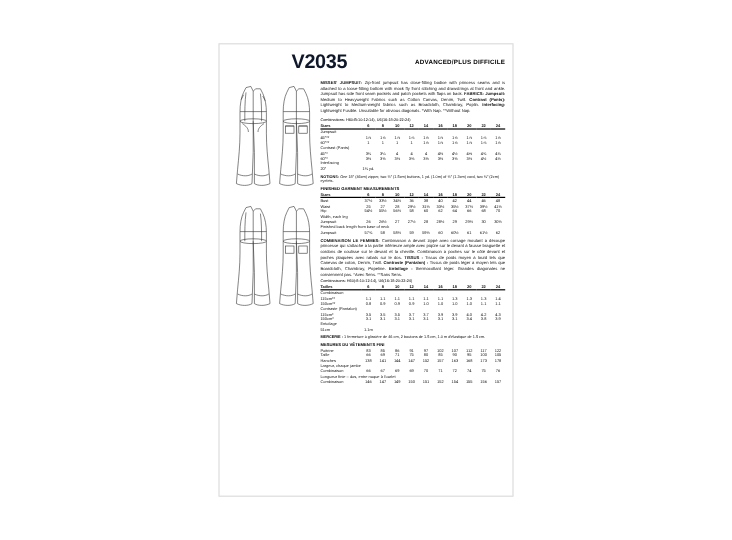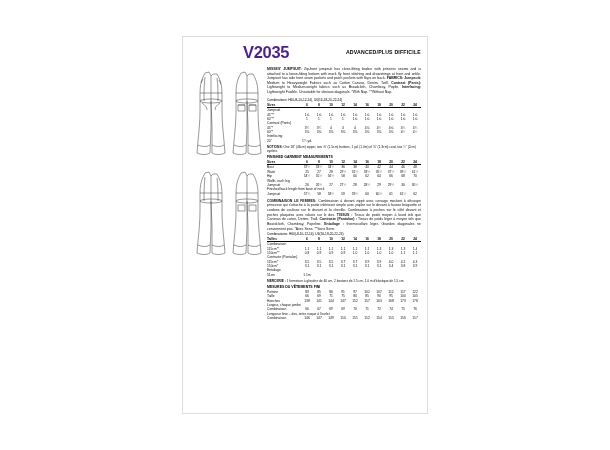--- a/index.html
+++ b/index.html
@@ -26,21 +26,21 @@
   .header{
     position:relative;
     height:26px;
   }
   .pattern-number{
     position:absolute;
     left:52px;top:0px;
     font-size:16.5px;
     font-weight:bold;
     letter-spacing:-0.3px;
-    color:#4c1d95;
+    color:#0f172a;
   }
   .difficulty{
     position:absolute;
     right:0px;top:6px;
     font-size:5.2px;
     font-weight:bold;
     letter-spacing:0.2px;
     color:#000;
   }
   

